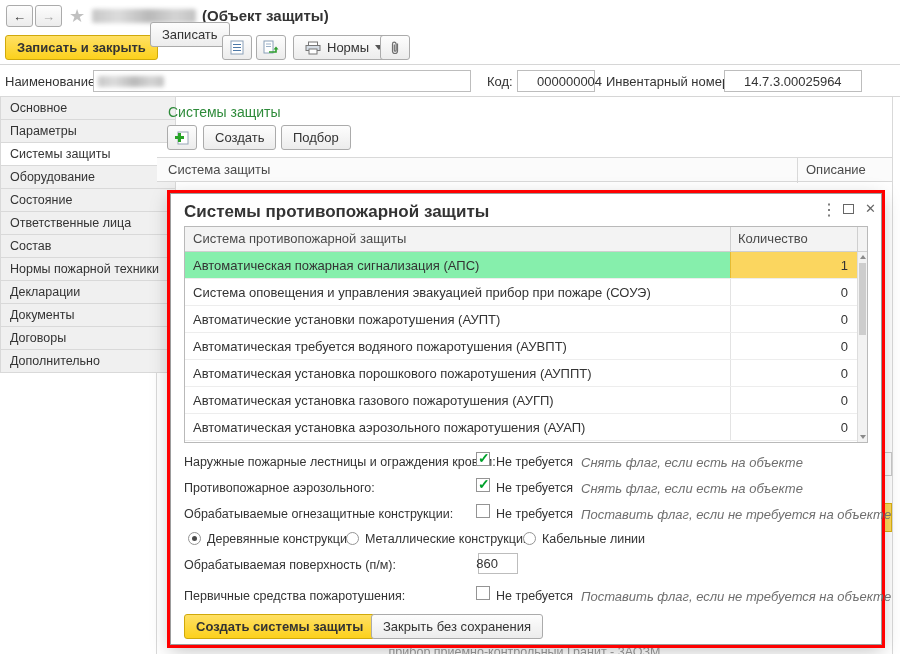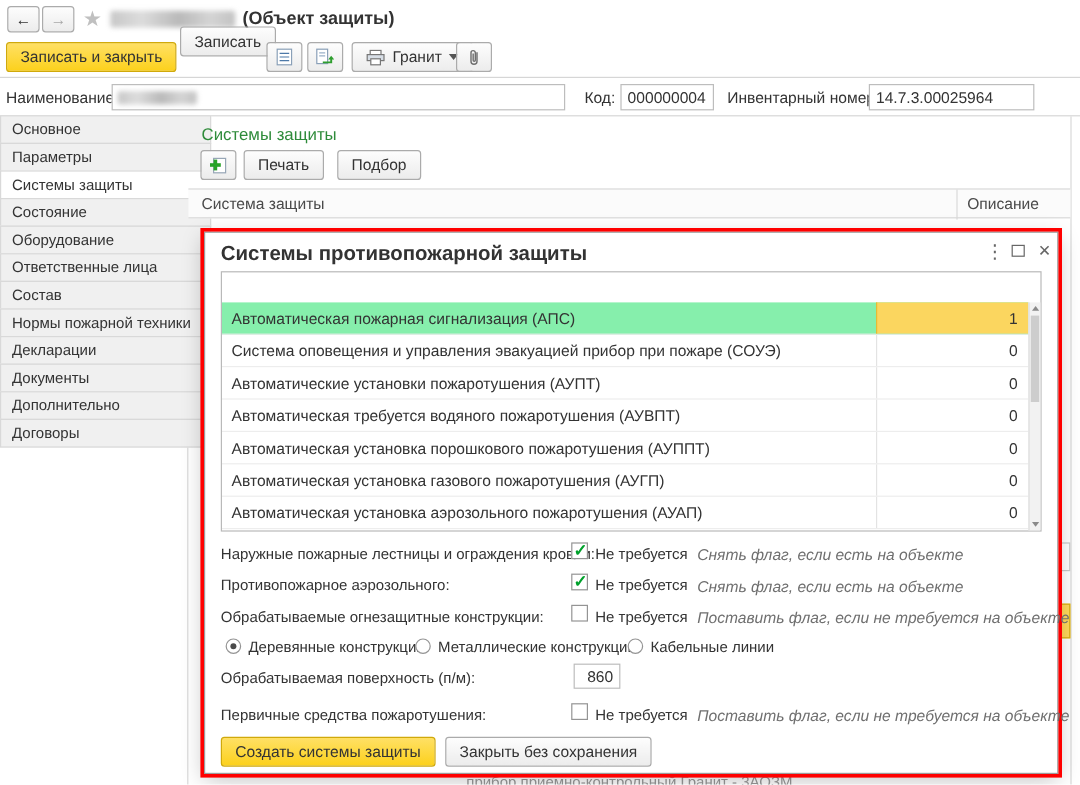--- a/index.html
+++ b/index.html
@@ -1,22 +1,22 @@
 <!DOCTYPE html>
 <html><head>
 <meta charset="utf-8">
 <style>
   *{margin:0;padding:0;box-sizing:border-box}
   body{font-family:"Liberation Sans",sans-serif;background:#fff}
   .stage{position:relative;width:900px;height:654px;overflow:hidden;background:#fff;font-size:13px;color:#333}
   .lbl{position:absolute;white-space:nowrap}
   .btn{position:absolute;display:inline-flex;align-items:center;justify-content:center;gap:6px;height:25px;border:1px solid #ababab;border-radius:3px;background:linear-gradient(#fdfdfd,#ececec);font-size:13px;color:#333;padding:0 11px;white-space:nowrap;cursor:default}
-  .btn.yellow{background:linear-gradient(#ffe065,#fcd11c);border-color:#d0a90b;font-weight:normal}
+  .btn.yellow{background:linear-gradient(#ffe065,#fcd11c);border-color:#d0a90b;font-weight:bold}
   .iconbtn{padding:0 6px}
-  .input{position:absolute;border:1px solid #bdbdbd;background:#fff;font-size:13px;color:#333;display:flex;align-items:center;padding:0 5px;white-space:nowrap}
+  .input{position:absolute;border:1px solid #bdbdbd;background:#fff;font-size:13px;color:#333;display:flex;align-items:center;padding:0 19px;white-space:nowrap}
   .redacted{position:absolute;background:linear-gradient(90deg,#c7c7c7,#dcdcdc 25%,#b9b9b9 55%,#d4d4d4 80%,#c2c2c2);filter:blur(2px);border-radius:2px}
   .hline{position:absolute;height:1px;background:#d6d6d6;left:0;right:0}
   .vline{position:absolute;width:1px;background:#d9d9d9}
   .sidebar{position:absolute;left:0;top:97px;width:176px}
   .tab{height:24px;line-height:23px;padding-left:9px;background:#f0f0f0;border:1px solid #d9d9d9;margin-top:-1px;font-size:12.5px;white-space:nowrap;overflow:hidden;cursor:default}
   .tab.active{background:#fff;border-right-color:#fff}
   .grntitle{position:absolute;color:#2e8b3a;font-size:14px}
   .listhead{position:absolute;left:157px;width:735px;height:25px;background:#fbfbfb;border-top:1px solid #d9d9d9;border-bottom:1px solid #d9d9d9;color:#4a4a4a}
   .modal{position:absolute;left:170px;top:193px;width:712px;height:452px;background:#fff;border:1px solid #9c9c9c;outline:3px solid #ff0000;box-shadow:0 5px 18px rgba(0,0,0,.25);z-index:10}
   .mtitle{position:absolute;left:13px;top:8px;font-size:17px;font-weight:bold}
@@ -83,21 +83,21 @@
         <path d="M6 12 L13 12 L13 8" fill="none" stroke="#2e9e2e" stroke-width="1.6"></path>
         <path d="M10.5 9.5 L13 6.5 L15.5 9.5 Z" fill="#2e9e2e"></path>
       </svg>
   </button>
   <button class="btn" style="left:293px;top:35px">
     <svg width="16" height="14">
         <rect x="3.5" y="1" width="9" height="4" fill="#fff" stroke="#777"></rect>
         <rect x="1" y="4.5" width="14" height="5" fill="#d7dee6" stroke="#777"></rect>
         <rect x="4" y="8" width="8" height="5" fill="#fff" stroke="#777"></rect>
       </svg>
-    <span>Гранит</span>
+    <span>Нормы</span>
     <span class="chev"></span>
   </button>
   <button class="btn iconbtn" style="left:380px;top:35px;width:30px">
     <svg width="12" height="16" viewBox="0 0 12 16">
         <path d="M8.5 3.5 V11 a2.5 2.5 0 0 1 -5 0 V4 a1.8 1.8 0 0 1 3.6 0 V10.2 a0.9 0.9 0 0 1 -1.8 0 V4.5" fill="none" stroke="#707070" stroke-width="1.2"></path>
       </svg>
   </button>
 
   <div class="hline" style="top:64px"></div>
 
@@ -115,42 +115,42 @@
     </div>
 
   <div class="hline" style="top:96px"></div>
   <div class="vline" style="left:156px;top:97px;height:557px"></div>
   <div class="vline" style="left:892px;top:97px;height:557px"></div>
 
   <div class="sidebar">
     <div class="tab"><span>Основное</span></div>
     <div class="tab"><span>Параметры</span></div>
     <div class="tab active"><span>Системы защиты</span></div>
+    <div class="tab"><span>Оборудование</span></div>
     <div class="tab"><span>Состояние</span></div>
-    <div class="tab"><span>Оборудование</span></div>
     <div class="tab"><span>Ответственные лица</span></div>
     <div class="tab"><span>Состав</span></div>
     <div class="tab"><span>Нормы пожарной техники</span></div>
     <div class="tab"><span>Декларации</span></div>
     <div class="tab"><span>Документы</span></div>
+    <div class="tab"><span>Договоры</span></div>
     <div class="tab"><span>Дополнительно</span></div>
-    <div class="tab"><span>Договоры</span></div>
   </div>
 
   <span class="grntitle" style="left:168px;top:104px">Системы защиты</span>
 
   <button class="btn iconbtn" style="left:167px;top:125px;width:30px">
     <svg width="15" height="15">
         <rect x="3" y="2" width="10" height="12" fill="#fff" stroke="#97a6b6"></rect>
         <rect x="0" y="6" width="9" height="3" fill="#27a327"></rect>
         <rect x="3" y="3" width="3" height="9" fill="#27a327"></rect>
       </svg>
   </button>
   <button class="btn" style="left:203px;top:125px">
-      <span>Печать</span>
+      <span>Создать</span>
     </button>
   <button class="btn" style="left:281px;top:125px">
       <span>Подбор</span>
     </button>
 
   <div class="listhead" style="top:157px">
     <span class="lbl" style="left:11px;top:4px">Система защиты</span>
     <div class="vline" style="left:640px;top:0;height:25px"></div>
     <span class="lbl" style="left:649px;top:4px">Описание</span>
   </div>
@@ -160,20 +160,25 @@
   <div class="frag" style="left:883px;top:452px;width:9px;height:24px;background:#fff;border:1px solid #c9c9c9"></div>
   <div class="frag" style="left:883px;top:503px;width:9px;height:29px;background:#ffd95a;border:1px solid #d9b012"></div>
 
   <div class="modal">
     <span class="mtitle">Системы противопожарной защиты</span>
     <span class="wctl" style="left:650px;top:6px;font-size:16px">⋮</span>
     <span class="wctl" style="left:672px;top:10px;width:11px;height:10px;border:1px solid #666"></span>
     <span class="wctl" style="left:694px;top:7px;font-size:13px">✕</span>
 
     <div class="mtable">
+      <div class="thead">
+        <div class="c1">Система противопожарной защиты</div>
+        <div class="c2">Количество</div>
+        <div class="c3"></div>
+      </div>
       <div class="trows">
         <div class="trow sel" style="top:0">
           <div class="tname">Автоматическая пожарная сигнализация (АПС)</div>
           <div class="tqty">1</div>
         </div>
         <div class="trow" style="top:27px">
           <div class="tname">Система оповещения и управления эвакуацией прибор при пожаре (СОУЭ)</div>
           <div class="tqty">0</div>
         </div>
         <div class="trow" style="top:54px">

